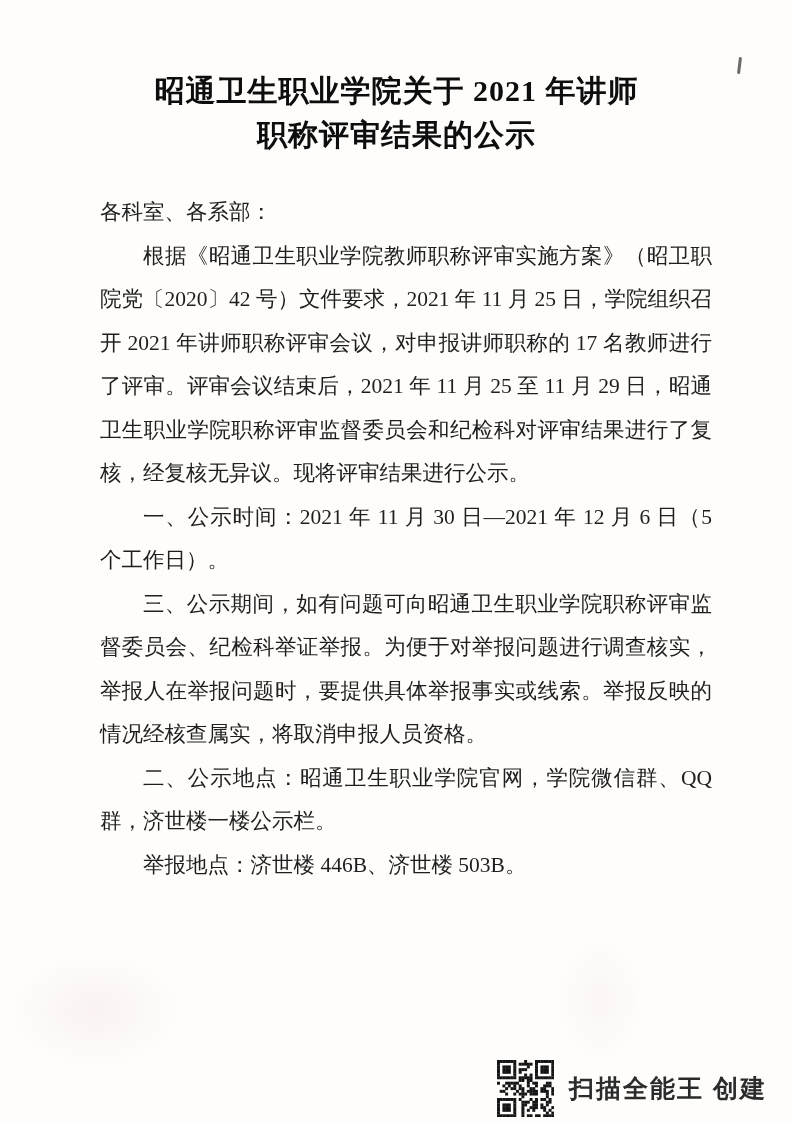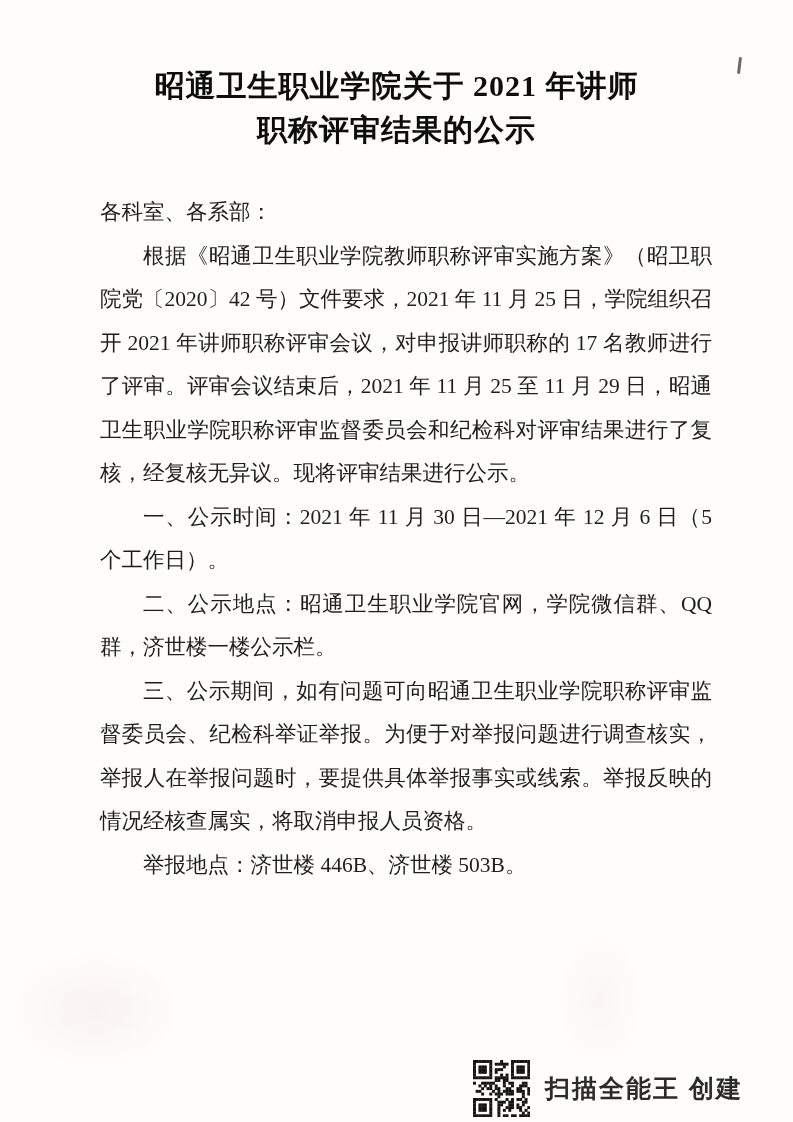--- a/index.html
+++ b/index.html
@@ -10,21 +10,21 @@
     background:#fefdfb;
     background-image:
       radial-gradient(ellipse 120px 80px at 95px 1010px, rgba(236,210,214,.25), rgba(255,255,255,0) 70%),
       radial-gradient(ellipse 60px 90px at 600px 1000px, rgba(240,220,222,.22), rgba(255,255,255,0) 70%);
     overflow:hidden;
     font-family:"Liberation Serif","DejaVu Serif",serif;
     color:#1c1c1c;
   }
   .title{
     position:absolute;top:62px;left:0;right:0;
-    margin:2px;
+    margin:7px;
     text-align:center;
     font-size:30px;font-weight:bold;
     line-height:44px;
     color:#0d0d0d;
     letter-spacing:1px;
   }
   .body{
     position:absolute;top:191px;left:100px;width:612px;
     font-size:21.5px;
     line-height:43.5px;
@@ -37,21 +37,21 @@
   .gap-top{margin-top:7px !important;}
   .scan-artifact{
     position:absolute;left:738px;top:57px;
     width:3px;height:17px;
     background:#54504a;
     border-radius:2px;
     transform:rotate(7deg);
     opacity:.85;
   }
   .footer{
-    position:absolute;left:473px;top:1060px;
+    position:absolute;left:497px;top:1060px;
     display:flex;align-items:center;gap:15px;
   }
   .qr{width:57px;height:57px;display:block;}
   .footer-label{
     font-family:"Liberation Sans","DejaVu Sans",sans-serif;
     font-size:25px;font-weight:bold;
     color:#2b2b2b;
     letter-spacing:2px;
     white-space:nowrap;
   }
@@ -65,22 +65,22 @@
 
   <h1 class="title">
     <span>昭通卫生职业学院关于 2021 年讲师</span><br>
     <span>职称评审结果的公示</span>
   </h1>
 
   <div class="body">
     <p class="salutation">各科室、各系部：</p>
     <p class="para">根据《昭通卫生职业学院教师职称评审实施方案》（昭卫职院党〔2020〕42 号）文件要求，2021 年 11 月 25 日，学院组织召开 2021 年讲师职称评审会议，对申报讲师职称的 17 名教师进行了评审。评审会议结束后，2021 年 11 月 25 至 11 月 29 日，昭通卫生职业学院职称评审监督委员会和纪检科对评审结果进行了复核，经复核无异议。现将评审结果进行公示。</p>
     <p class="para">一、公示时间：2021 年 11 月 30 日—2021 年 12 月 6 日（5 个工作日）。</p>
+    <p class="para">三、公示期间，如有问题可向昭通卫生职业学院职称评审监督委员会、纪检科举证举报。为便于对举报问题进行调查核实，举报人在举报问题时，要提供具体举报事实或线索。举报反映的情况经核查属实，将取消申报人员资格。</p>
     <p class="para">二、公示地点：昭通卫生职业学院官网，学院微信群、QQ 群，济世楼一楼公示栏。</p>
-    <p class="para">三、公示期间，如有问题可向昭通卫生职业学院职称评审监督委员会、纪检科举证举报。为便于对举报问题进行调查核实，举报人在举报问题时，要提供具体举报事实或线索。举报反映的情况经核查属实，将取消申报人员资格。</p>
     <p class="para">举报地点：济世楼 446B、济世楼 503B。</p>
   </div>
 
   <div class="footer">
     <svg id="qr" class="qr" viewBox="0 0 57 57" fill="#141414">
         <rect x="0.00" y="0.00" width="2.96" height="2.96"></rect>
         <rect x="2.71" y="0.00" width="2.96" height="2.96"></rect>
         <rect x="5.43" y="0.00" width="2.96" height="2.96"></rect>
         <rect x="8.14" y="0.00" width="2.96" height="2.96"></rect>
         <rect x="10.86" y="0.00" width="2.96" height="2.96"></rect>

